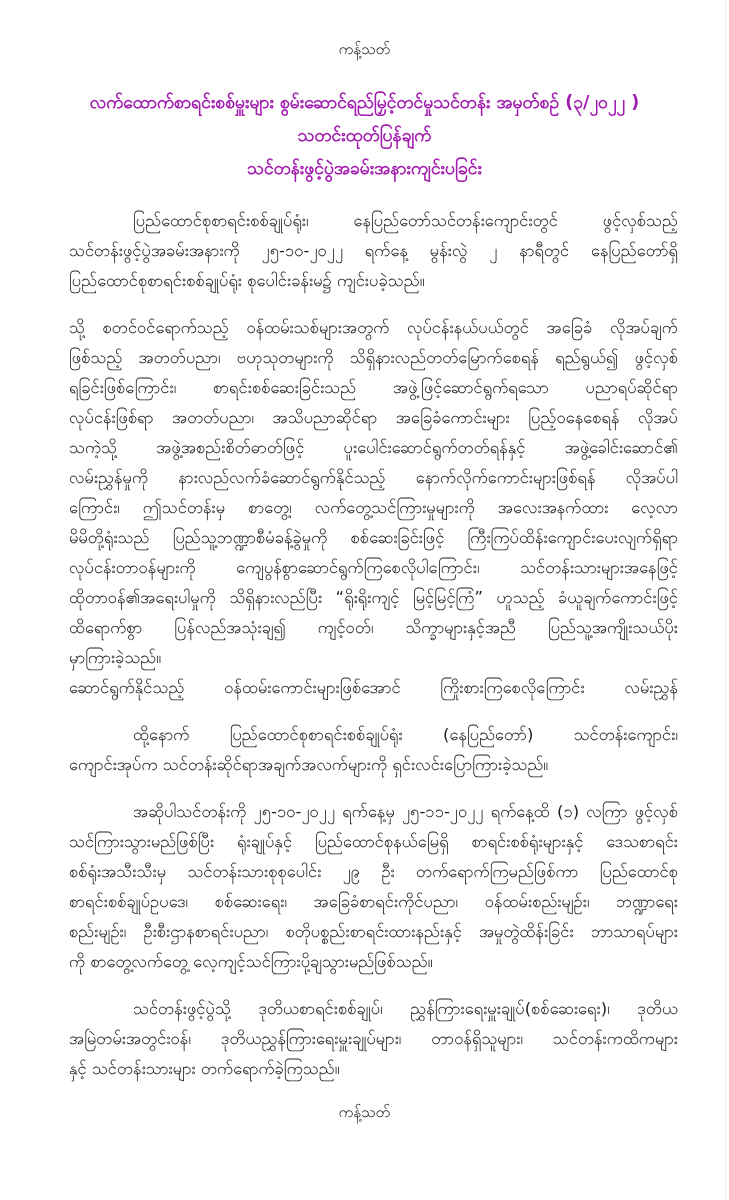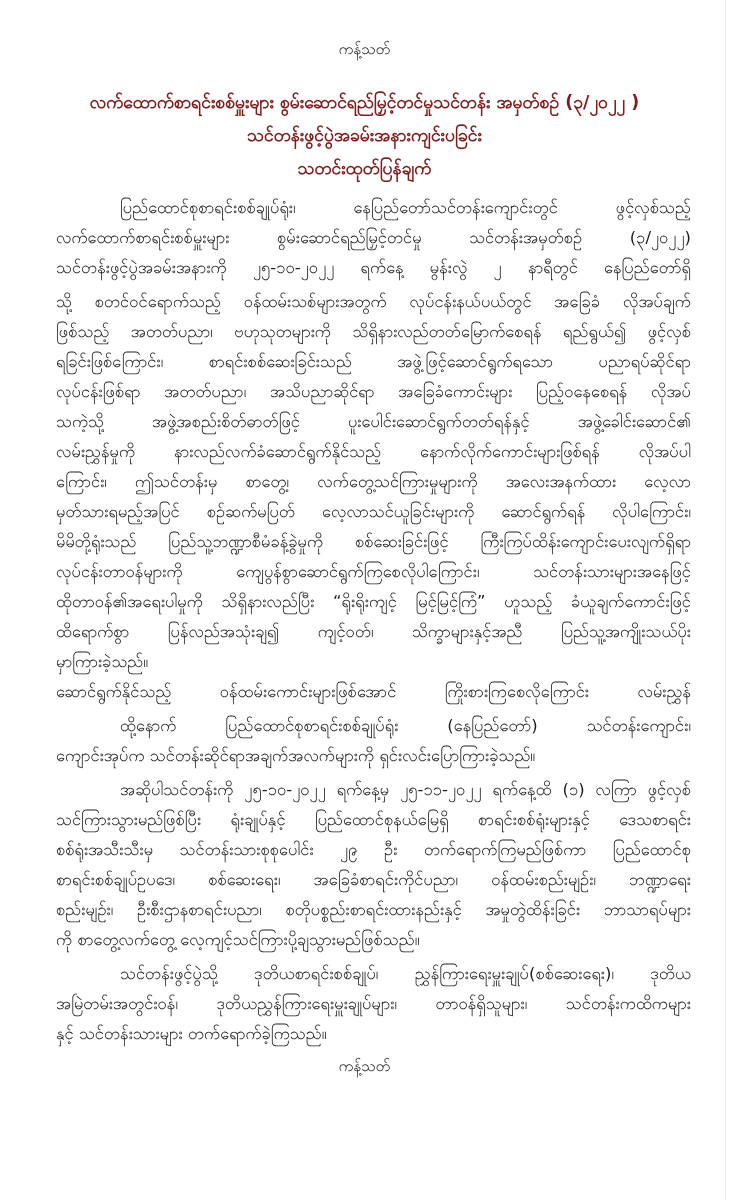--- a/index.html
+++ b/index.html
@@ -36,31 +36,31 @@
     padding-top: 38px;
   }
   .classification.bottom {
     margin-top: 6px;
   }
   .title-block {
     margin-top: 26px;
     text-align: center;
     font-weight: 700;
     font-size: 17.5px;
-    color: #7f1d1d;
+    color: #a21caf;
   }
   .title-line {
     line-height: 33px;
     white-space: nowrap;
   }
   .body-block {
     padding: 4px 34px 0 52px;
   }
   .paragraph {
-    margin: 4px;
+    margin: 17px;
   }
   .line {
     font-size: 16.5px;
     line-height: 30px;
     text-align: justify;
     text-align-last: justify;
     text-justify: inter-word;
     color: #1c1c1c;
   }
   .line.first {
@@ -73,39 +73,38 @@
 </head>
 <body>
 
 <div class="page">
   <div class="scan-edge"></div>
 
   <div class="classification top">ကန့်သတ်</div>
 
   <div class="title-block">
     <div class="title-line">လက်ထောက်စာရင်းစစ်မှူးများ စွမ်းဆောင်ရည်မြှင့်တင်မှုသင်တန်း အမှတ်စဉ် (၃/၂၀၂၂ )</div>
+    <div class="title-line">သတင်းထုတ်ပြန်ချက်</div>
     <div class="title-line">သင်တန်းဖွင့်ပွဲအခမ်းအနားကျင်းပခြင်း</div>
-    <div class="title-line">သတင်းထုတ်ပြန်ချက်</div>
   </div>
 
   <div class="body-block" id="body-paragraphs">
       <div class="paragraph">
         <div class="line first">ပြည်ထောင်စုစာရင်းစစ်ချုပ်ရုံး၊ နေပြည်တော်သင်တန်းကျောင်းတွင် ဖွင့်လှစ်သည့်</div>
-        <div class="line">လက်ထောက်စာရင်းစစ်မှူးများ စွမ်းဆောင်ရည်မြှင့်တင်မှု သင်တန်းအမှတ်စဉ် (၃/၂၀၂၂)</div>
         <div class="line">သင်တန်းဖွင့်ပွဲအခမ်းအနားကို ၂၅-၁၀-၂၀၂၂ ရက်နေ့ မွန်းလွဲ ၂ နာရီတွင် နေပြည်တော်ရှိ</div>
+        <div class="line last">ပြည်ထောင်စုစာရင်းစစ်ချုပ်ရုံး စုပေါင်းခန်းမ၌ ကျင်းပခဲ့သည်။</div>
       </div>
       <div class="paragraph">
         <div class="line">သို့ စတင်ဝင်ရောက်သည့် ဝန်ထမ်းသစ်များအတွက် လုပ်ငန်းနယ်ပယ်တွင် အခြေခံ လိုအပ်ချက်</div>
         <div class="line">ဖြစ်သည့် အတတ်ပညာ၊ ဗဟုသုတများကို သိရှိနားလည်တတ်မြောက်စေရန် ရည်ရွယ်၍ ဖွင့်လှစ်</div>
         <div class="line">ရခြင်းဖြစ်ကြောင်း၊ စာရင်းစစ်ဆေးခြင်းသည် အဖွဲ့ဖြင့်ဆောင်ရွက်ရသော ပညာရပ်ဆိုင်ရာ</div>
         <div class="line">လုပ်ငန်းဖြစ်ရာ အတတ်ပညာ၊ အသိပညာဆိုင်ရာ အခြေခံကောင်းများ ပြည့်ဝနေစေရန် လိုအပ်</div>
         <div class="line">သကဲ့သို့ အဖွဲ့အစည်းစိတ်ဓာတ်ဖြင့် ပူးပေါင်းဆောင်ရွက်တတ်ရန်နှင့် အဖွဲ့ခေါင်းဆောင်၏</div>
         <div class="line">လမ်းညွှန်မှုကို နားလည်လက်ခံဆောင်ရွက်နိုင်သည့် နောက်လိုက်ကောင်းများဖြစ်ရန် လိုအပ်ပါ</div>
         <div class="line">ကြောင်း၊ ဤသင်တန်းမှ စာတွေ့၊ လက်တွေ့သင်ကြားမှုများကို အလေးအနက်ထား လေ့လာ</div>
-        <div class="line">မှတ်သားရမည့်အပြင် စဉ်ဆက်မပြတ် လေ့လာသင်ယူခြင်းများကို ဆောင်ရွက်ရန် လိုပါကြောင်း၊</div>
         <div class="line">မိမိတို့ရုံးသည် ပြည်သူ့ဘဏ္ဍာစီမံခန့်ခွဲမှုကို စစ်ဆေးခြင်းဖြင့် ကြီးကြပ်ထိန်းကျောင်းပေးလျက်ရှိရာ</div>
         <div class="line">လုပ်ငန်းတာဝန်များကို ကျေပွန်စွာဆောင်ရွက်ကြစေလိုပါကြောင်း၊ သင်တန်းသားများအနေဖြင့်</div>
         <div class="line">ထိုတာဝန်၏အရေးပါမှုကို သိရှိနားလည်ပြီး “ရိုးရိုးကျင့် မြင့်မြင့်ကြံ” ဟူသည့် ခံယူချက်ကောင်းဖြင့်</div>
         <div class="line">ထိရောက်စွာ ပြန်လည်အသုံးချ၍ ကျင့်ဝတ်၊ သိက္ခာများနှင့်အညီ ပြည်သူ့အကျိုးသယ်ပိုး</div>
         <div class="line last">မှာကြားခဲ့သည်။</div>
         <div class="line">ဆောင်ရွက်နိုင်သည့် ဝန်ထမ်းကောင်းများဖြစ်အောင် ကြိုးစားကြစေလိုကြောင်း လမ်းညွှန်</div>
       </div>
       <div class="paragraph">
         <div class="line first">ထို့နောက် ပြည်ထောင်စုစာရင်းစစ်ချုပ်ရုံး (နေပြည်တော်) သင်တန်းကျောင်း၊</div>
         <div class="line last">ကျောင်းအုပ်က သင်တန်းဆိုင်ရာအချက်အလက်များကို ရှင်းလင်းပြောကြားခဲ့သည်။</div>

